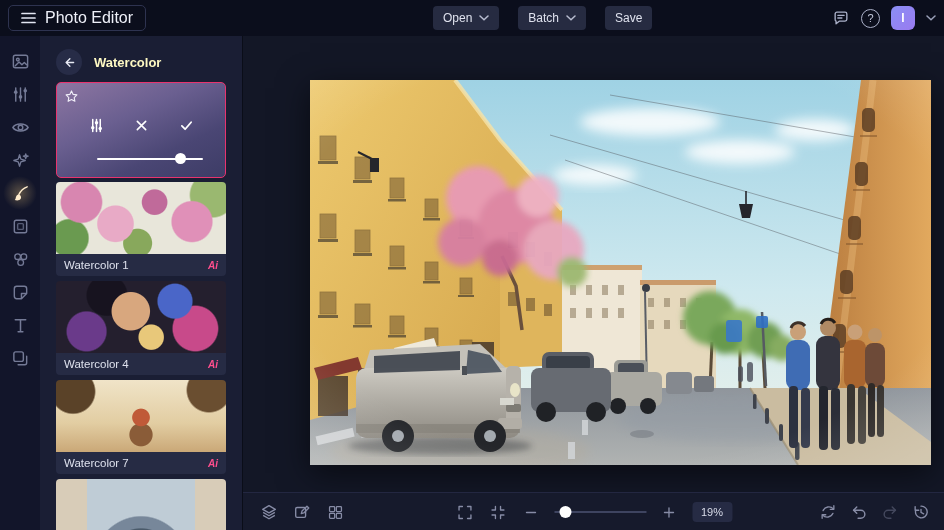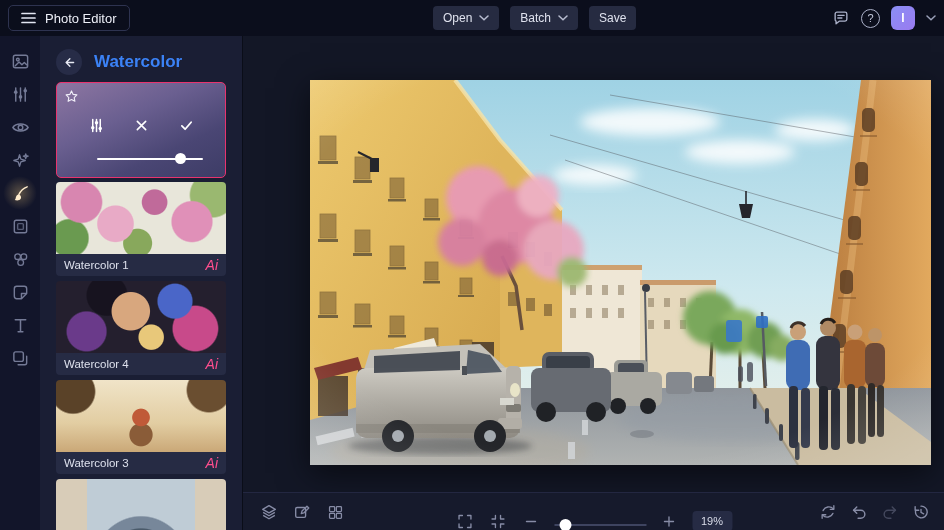--- a/index.html
+++ b/index.html
@@ -4,22 +4,22 @@
 <style>
   *{margin:0;padding:0;box-sizing:border-box}
   html,body{width:944px;height:530px;overflow:hidden;background:#0b0e1c;
     font-family:"Liberation Sans",sans-serif;-webkit-user-select:none;user-select:none}
   #app{position:relative;width:944px;height:530px;background:#131726;color:#e8eaf4}
 
   
   .topbar{position:absolute;top:0;left:0;right:0;height:36px;background:#0b0e1c}
   .app-btn{position:absolute;left:8px;top:5px;height:26px;display:flex;align-items:center;gap:9px;
     padding:0 12px;border:1px solid #2e3350;border-radius:5px;cursor:pointer}
-  .app-title{font-size:13px;color:#eef0f8}
-  .tb-center{position:absolute;left:433px;top:6px;display:flex;gap:11px}
+  .app-title{font-size:16px;color:#eef0f8}
+  .tb-center{position:absolute;left:433px;top:6px;display:flex;gap:19px}
   .tb-btn{height:24px;display:flex;align-items:center;gap:7px;padding:0 10px;background:#262b41;
     border:none;border-radius:4px;color:#dfe2ee;font-size:12px;font-family:inherit;cursor:pointer}
   .tb-right{position:absolute;right:8px;top:0;height:36px;display:flex;align-items:center;gap:11px}
   .icon-btn{display:flex;align-items:center;justify-content:center;color:#aab0c8;cursor:pointer}
   .help-btn{width:19px;height:19px;border:1.5px solid #aab0c8;border-radius:50%;display:flex;
     align-items:center;justify-content:center;font-size:11px;color:#c3c8dc;cursor:pointer}
   .avatar{width:24px;height:24px;border-radius:6px;background:linear-gradient(135deg,#8a8ef4,#9a7bf0);
     color:#fff;font-size:12px;font-weight:bold;display:flex;align-items:center;justify-content:center;cursor:pointer}
 
   
@@ -30,35 +30,35 @@
   .tool.active{color:#ffeccc}
   .tool.active::before{content:"";position:absolute;inset:-4px;border-radius:50%;
     background:radial-gradient(circle,rgba(255,214,130,.30),rgba(255,214,130,0) 70%)}
   .tool svg{position:relative}
 
   
   .panel{position:absolute;left:40px;top:36px;bottom:0;width:202px;background:#1a1e34;overflow:hidden}
   .panel-header{display:flex;align-items:center;gap:12px;padding:13px 0 0 16px}
   .back-btn{width:26px;height:26px;border-radius:50%;background:#272c47;display:flex;flex:none;
     align-items:center;justify-content:center;color:#e8eaf4;cursor:pointer}
-  .panel-title{font-size:17px;font-weight:bold;color:#3b82f6}
+  .panel-title{font-size:13px;font-weight:bold;color:#fef9c3}
   .filter-card{position:absolute;left:16px;top:46px;width:170px;height:96px;border:1.5px solid #e8336e;
     border-radius:5px;background:linear-gradient(155deg,#8d76a2 0%,#6a5f90 38%,#4a4674 70%,#3d3c66 100%);cursor:pointer}
   .card-star{position:absolute;left:7px;top:6px;color:#f0eef8}
   .card-controls{position:absolute;left:0;right:0;top:30px;display:flex;justify-content:center;gap:21px;color:#fff}
   .card-ctl{width:24px;height:24px;display:flex;align-items:center;justify-content:center;cursor:pointer}
   .card-slider{position:absolute;left:40px;right:22px;top:70px;height:12px;cursor:pointer}
   .card-slider .track{position:absolute;left:0;right:0;top:5px;height:2px;background:#fff;border-radius:1px}
   .card-slider .knob{position:absolute;top:0;left:74%;width:11px;height:11px;border-radius:50%;background:#fff}
   .thumb{position:absolute;left:16px;width:170px;cursor:pointer}
   .thumb-img{width:170px;height:72px;border-radius:4px 4px 0 0;background-color:#555}
   .thumb-bar{height:22px;background:#262b44;border-radius:0 0 4px 4px;display:flex;align-items:center;
     justify-content:space-between;padding:11px 8px}
   .thumb-name{font-size:11.5px;color:#dde0ec}
-  .ai-badge{font-size:14px;font-weight:normal;font-style:italic;color:#ff4e8e}
+  .ai-badge{font-size:10px;font-weight:bold;font-style:italic;color:#ff4e8e}
   .t1{top:146px}.t2{top:245px}.t3{top:344px}.t4{top:443px}
   .t4 .thumb-img{border-radius:4px 4px 0 0;height:87px}
   .img1{background:#e8e6da;background-image:
     radial-gradient(circle at 15% 28%,#d886b0 0 13%,rgba(0,0,0,0) 14%),
     radial-gradient(circle at 35% 58%,#e8aac6 0 15%,rgba(0,0,0,0) 16%),
     radial-gradient(circle at 58% 28%,#c06a9a 0 11%,rgba(0,0,0,0) 12%),
     radial-gradient(circle at 80% 55%,#e090b8 0 14%,rgba(0,0,0,0) 15%),
     radial-gradient(circle at 48% 85%,#88a85c 0 13%,rgba(0,0,0,0) 14%),
     radial-gradient(circle at 8% 78%,#6a9a50 0 11%,rgba(0,0,0,0) 12%),
     radial-gradient(circle at 92% 18%,#9ab870 0 13%,rgba(0,0,0,0) 14%)}
@@ -82,21 +82,21 @@
 
   
   .canvas-area{position:absolute;left:242px;top:36px;right:0;bottom:0;background:#131726;border-left:1px solid #0a0d18}
   .artwork{position:absolute;left:67px;top:44px;width:621px;height:385px;box-shadow:0 8px 30px rgba(0,0,0,.55)}
   .artwork svg{display:block;width:100%;height:100%}
 
   .canvas-toolbar{position:absolute;left:0;right:0;bottom:0;height:38px;background:#161a2c;
     border-top:1px solid #232741;color:#878ca6}
   .ctb-left{position:absolute;left:16px;top:0;height:38px;display:flex;gap:13px;align-items:center}
   .ctb-center{position:absolute;left:50%;top:0;height:38px;transform:translateX(-50%);
-    display:flex;align-items:flex-end;gap:13px}
+    display:flex;align-items:center;gap:13px}
   .ctb-right{position:absolute;right:13px;top:0;height:38px;display:flex;gap:11px;align-items:center}
   .ctb-icon{width:20px;height:20px;display:flex;align-items:center;justify-content:center;cursor:pointer}
   .dim{opacity:.4}
   .zoom-box{background:#262b44;color:#d8dbe8;font-size:11px;border-radius:4px;padding:4px 9px;cursor:pointer}
   .zoom-slider{position:relative;width:92px;height:12px;cursor:pointer}
   .zoom-slider .track{position:absolute;top:5px;left:0;right:0;height:2px;background:#3e4460}
   .zoom-slider .knob{position:absolute;top:0;left:6%;width:12px;height:12px;background:#fff;border-radius:50%}
 </style>
 </head>
 <body>
@@ -270,21 +270,21 @@
     <div class="thumb t2">
       <div class="thumb-img img2"></div>
       <div class="thumb-bar">
         <span class="thumb-name">Watercolor 4</span>
         <span class="ai-badge">Ai</span>
       </div>
     </div>
     <div class="thumb t3">
       <div class="thumb-img img3"></div>
       <div class="thumb-bar">
-        <span class="thumb-name">Watercolor 3</span>
+        <span class="thumb-name">Watercolor 7</span>
         <span class="ai-badge">Ai</span>
       </div>
     </div>
     <div class="thumb t4">
       <div class="thumb-img img4"></div>
     </div>
   </aside>
 
   <main class="canvas-area">
     <div class="artwork">

